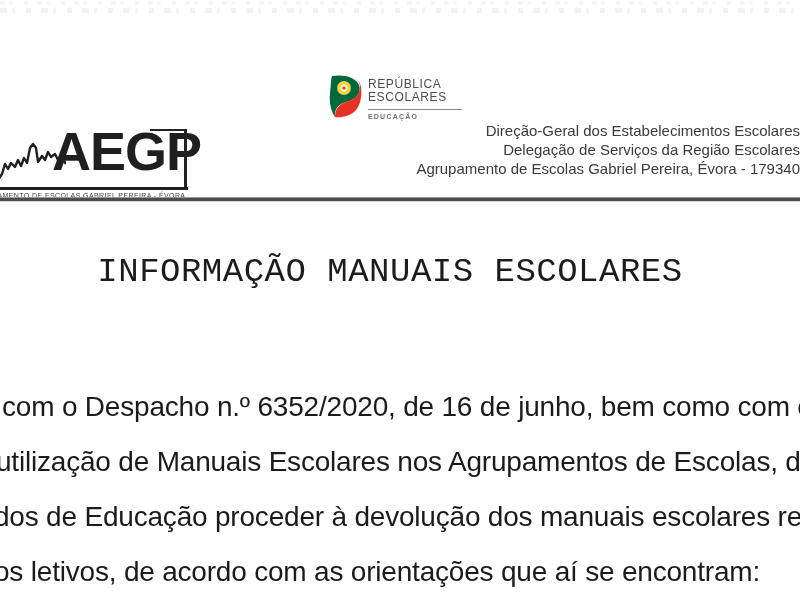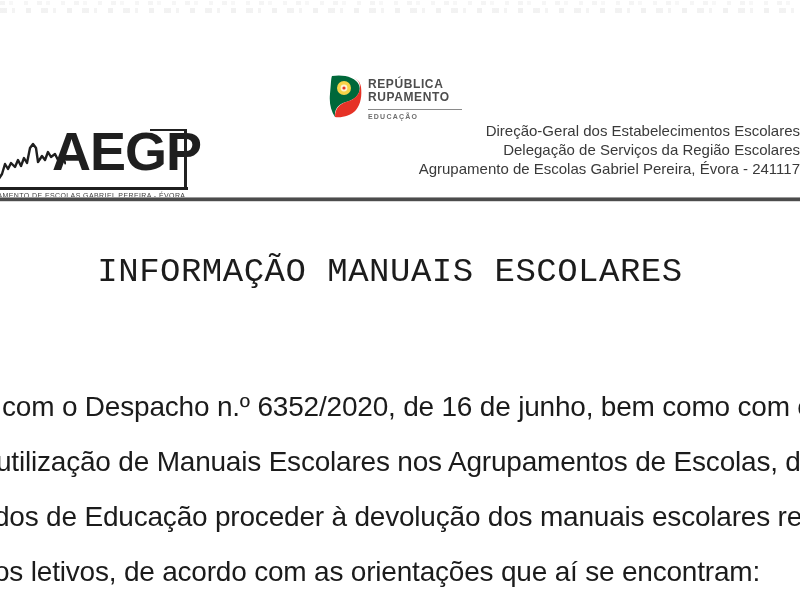--- a/index.html
+++ b/index.html
@@ -10,21 +10,21 @@
   .artifact{position:absolute;left:0;width:100%;height:4px;opacity:.55;
     background:repeating-linear-gradient(90deg,#ececec 0 5px,#ffffff 5px 9px,#f1f1f1 9px 13px,#ffffff 13px 24px,#eeeeee 24px 28px,#ffffff 28px 37px);}
   .artifact.row1{top:1px;}
   .artifact.row2{top:8px;height:5px;opacity:.7;
     background:repeating-linear-gradient(90deg,#ededed 0 7px,#ffffff 7px 12px,#efefef 12px 15px,#ffffff 15px 26px,#ebebeb 26px 31px,#ffffff 31px 41px);}
 
   
   .gov-logo{position:absolute;left:329px;top:75px;display:flex;align-items:flex-start;}
   .gov-flag{width:33px;height:43px;}
   .gov-text{margin-left:6px;padding-top:3px;}
-  .gov-name{font-size:12px;line-height:13px;font-weight:bold;color:#4d4d4d;letter-spacing:.6px;}
+  .gov-name{font-size:12px;line-height:13px;font-weight:normal;color:#4d4d4d;letter-spacing:.6px;}
   .gov-sep{width:94px;height:1px;background:#8a8a8a;margin-top:5px;}
   .gov-sub{font-size:7px;color:#6e6e6e;letter-spacing:1.2px;margin-top:3px;font-weight:bold;}
 
   
   .org-lines{position:absolute;left:0;top:121px;width:100%;text-align:right;
     font-size:15px;line-height:19px;color:#3a3a3a;}
 
   
   .aegp-box{position:absolute;left:-18px;top:126px;width:212px;height:76px;}
   .aegp-skyline{position:absolute;left:0;top:10px;}
@@ -61,30 +61,30 @@
   <div class="gov-logo">
     <svg class="gov-flag" viewBox="0 0 33 43" xmlns="http://www.w3.org/2000/svg">
       <path d="M3 1 C14 -1 27 2 30 10 C33 18 26 25 17 27 C10 29 5 34 6 42 C2 36 0 28 1 19 C2 9 2 3 3 1 Z" fill="#00683a"></path>
       <path d="M17 1 C25 1 31 5 31 12 C31 20 25 25 17 27 C11 29 6 33 6 42 C12 43 22 41 27 35 C32 29 33 20 32 12 C31 5 25 1 17 1 Z" fill="#e63226"></path>
       <circle cx="15" cy="13" r="7" fill="#f7d348"></circle>
       <circle cx="15" cy="13" r="3.4" fill="#fdf3d0"></circle>
       <circle cx="15" cy="13" r="1.6" fill="#e63226"></circle>
     </svg>
     <div class="gov-text">
       <div class="gov-name">REPÚBLICA</div>
-      <div class="gov-name">RUPAMENTO</div>
+      <div class="gov-name">ESCOLARES</div>
       <div class="gov-sep"></div>
       <div class="gov-sub">EDUCAÇÃO</div>
     </div>
   </div>
 
   <div class="org-lines">
     <div>Direção-Geral dos Estabelecimentos Escolares</div>
     <div>Delegação de Serviços da Região Escolares</div>
-    <div>Agrupamento de Escolas Gabriel Pereira, Évora - 241117</div>
+    <div>Agrupamento de Escolas Gabriel Pereira, Évora - 179340</div>
   </div>
 
   <div class="aegp-box">
     <svg class="aegp-skyline" width="84" height="50" viewBox="0 0 84 50" xmlns="http://www.w3.org/2000/svg">
       <path d="M0 40 L4 34 L7 38 L10 30 L13 35 L16 44 L20 38 L23 28 L26 33 L29 27 L33 31 L36 24 L39 30 L42 22 L45 27 L48 12 L51 8 L54 12 L56 26 L60 20 L63 24 L66 16 L69 21 L73 18 L76 24 L80 22 L84 28" fill="none" stroke="#1f1f1f" stroke-width="2.4" stroke-linejoin="round"></path>
     </svg>
     <div class="aegp-acronym">AEGP</div>
     <div class="aegp-topline"></div>
     <div class="aegp-vline"></div>
     <div class="aegp-caption">RUPAMENTO DE ESCOLAS GABRIEL PEREIRA - ÉVORA</div>

